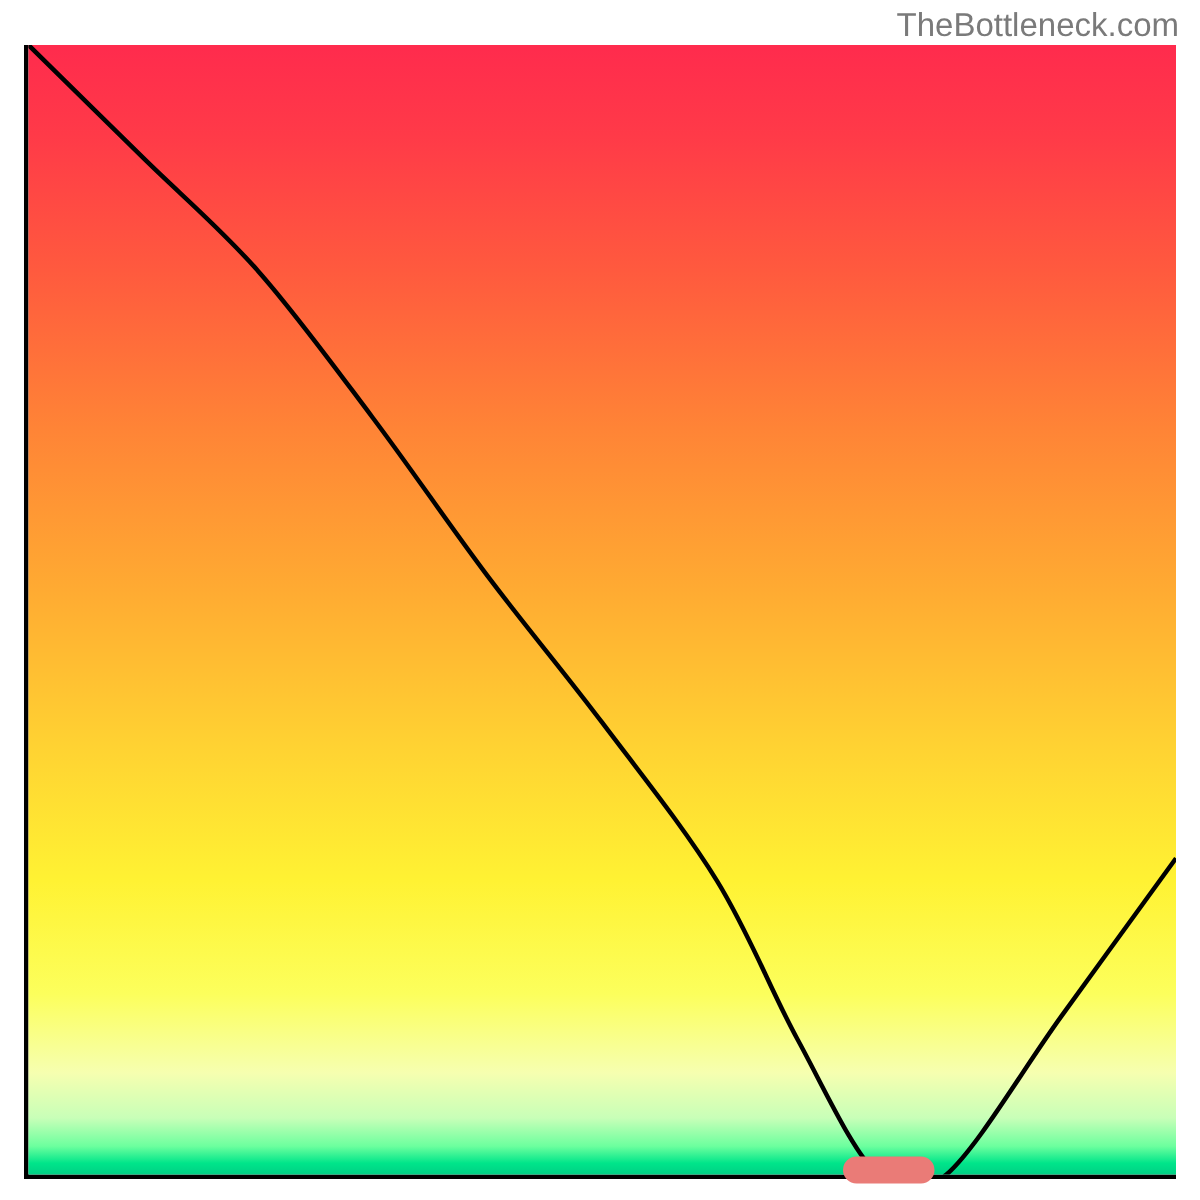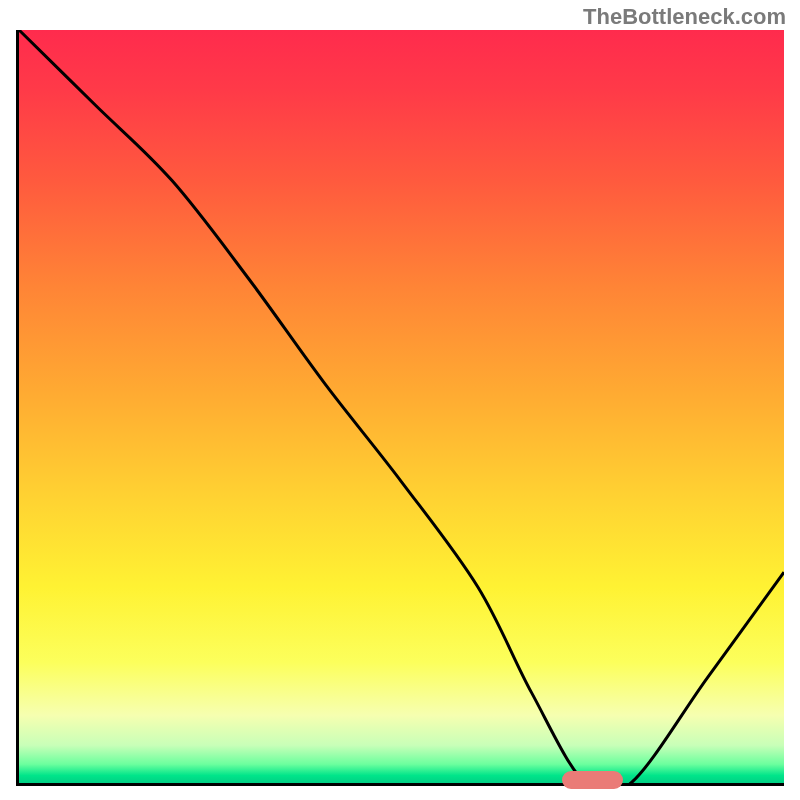--- a/index.html
+++ b/index.html
@@ -47,21 +47,21 @@
     left: 0;
     top: 0;
     width: 100%;
     height: 100%;
   }
   .watermark {
     position: absolute;
     top: 4px;
     right: 14px;
     font-size: 22px;
-    font-weight: 700;
+    font-weight: 400;
     color: #7a7a7a;
   }
   .marker {
     position: absolute;
     background: #ea7b77;
     border-radius: 9px;
     height: 18px;
   }
 </style>
 </head>

